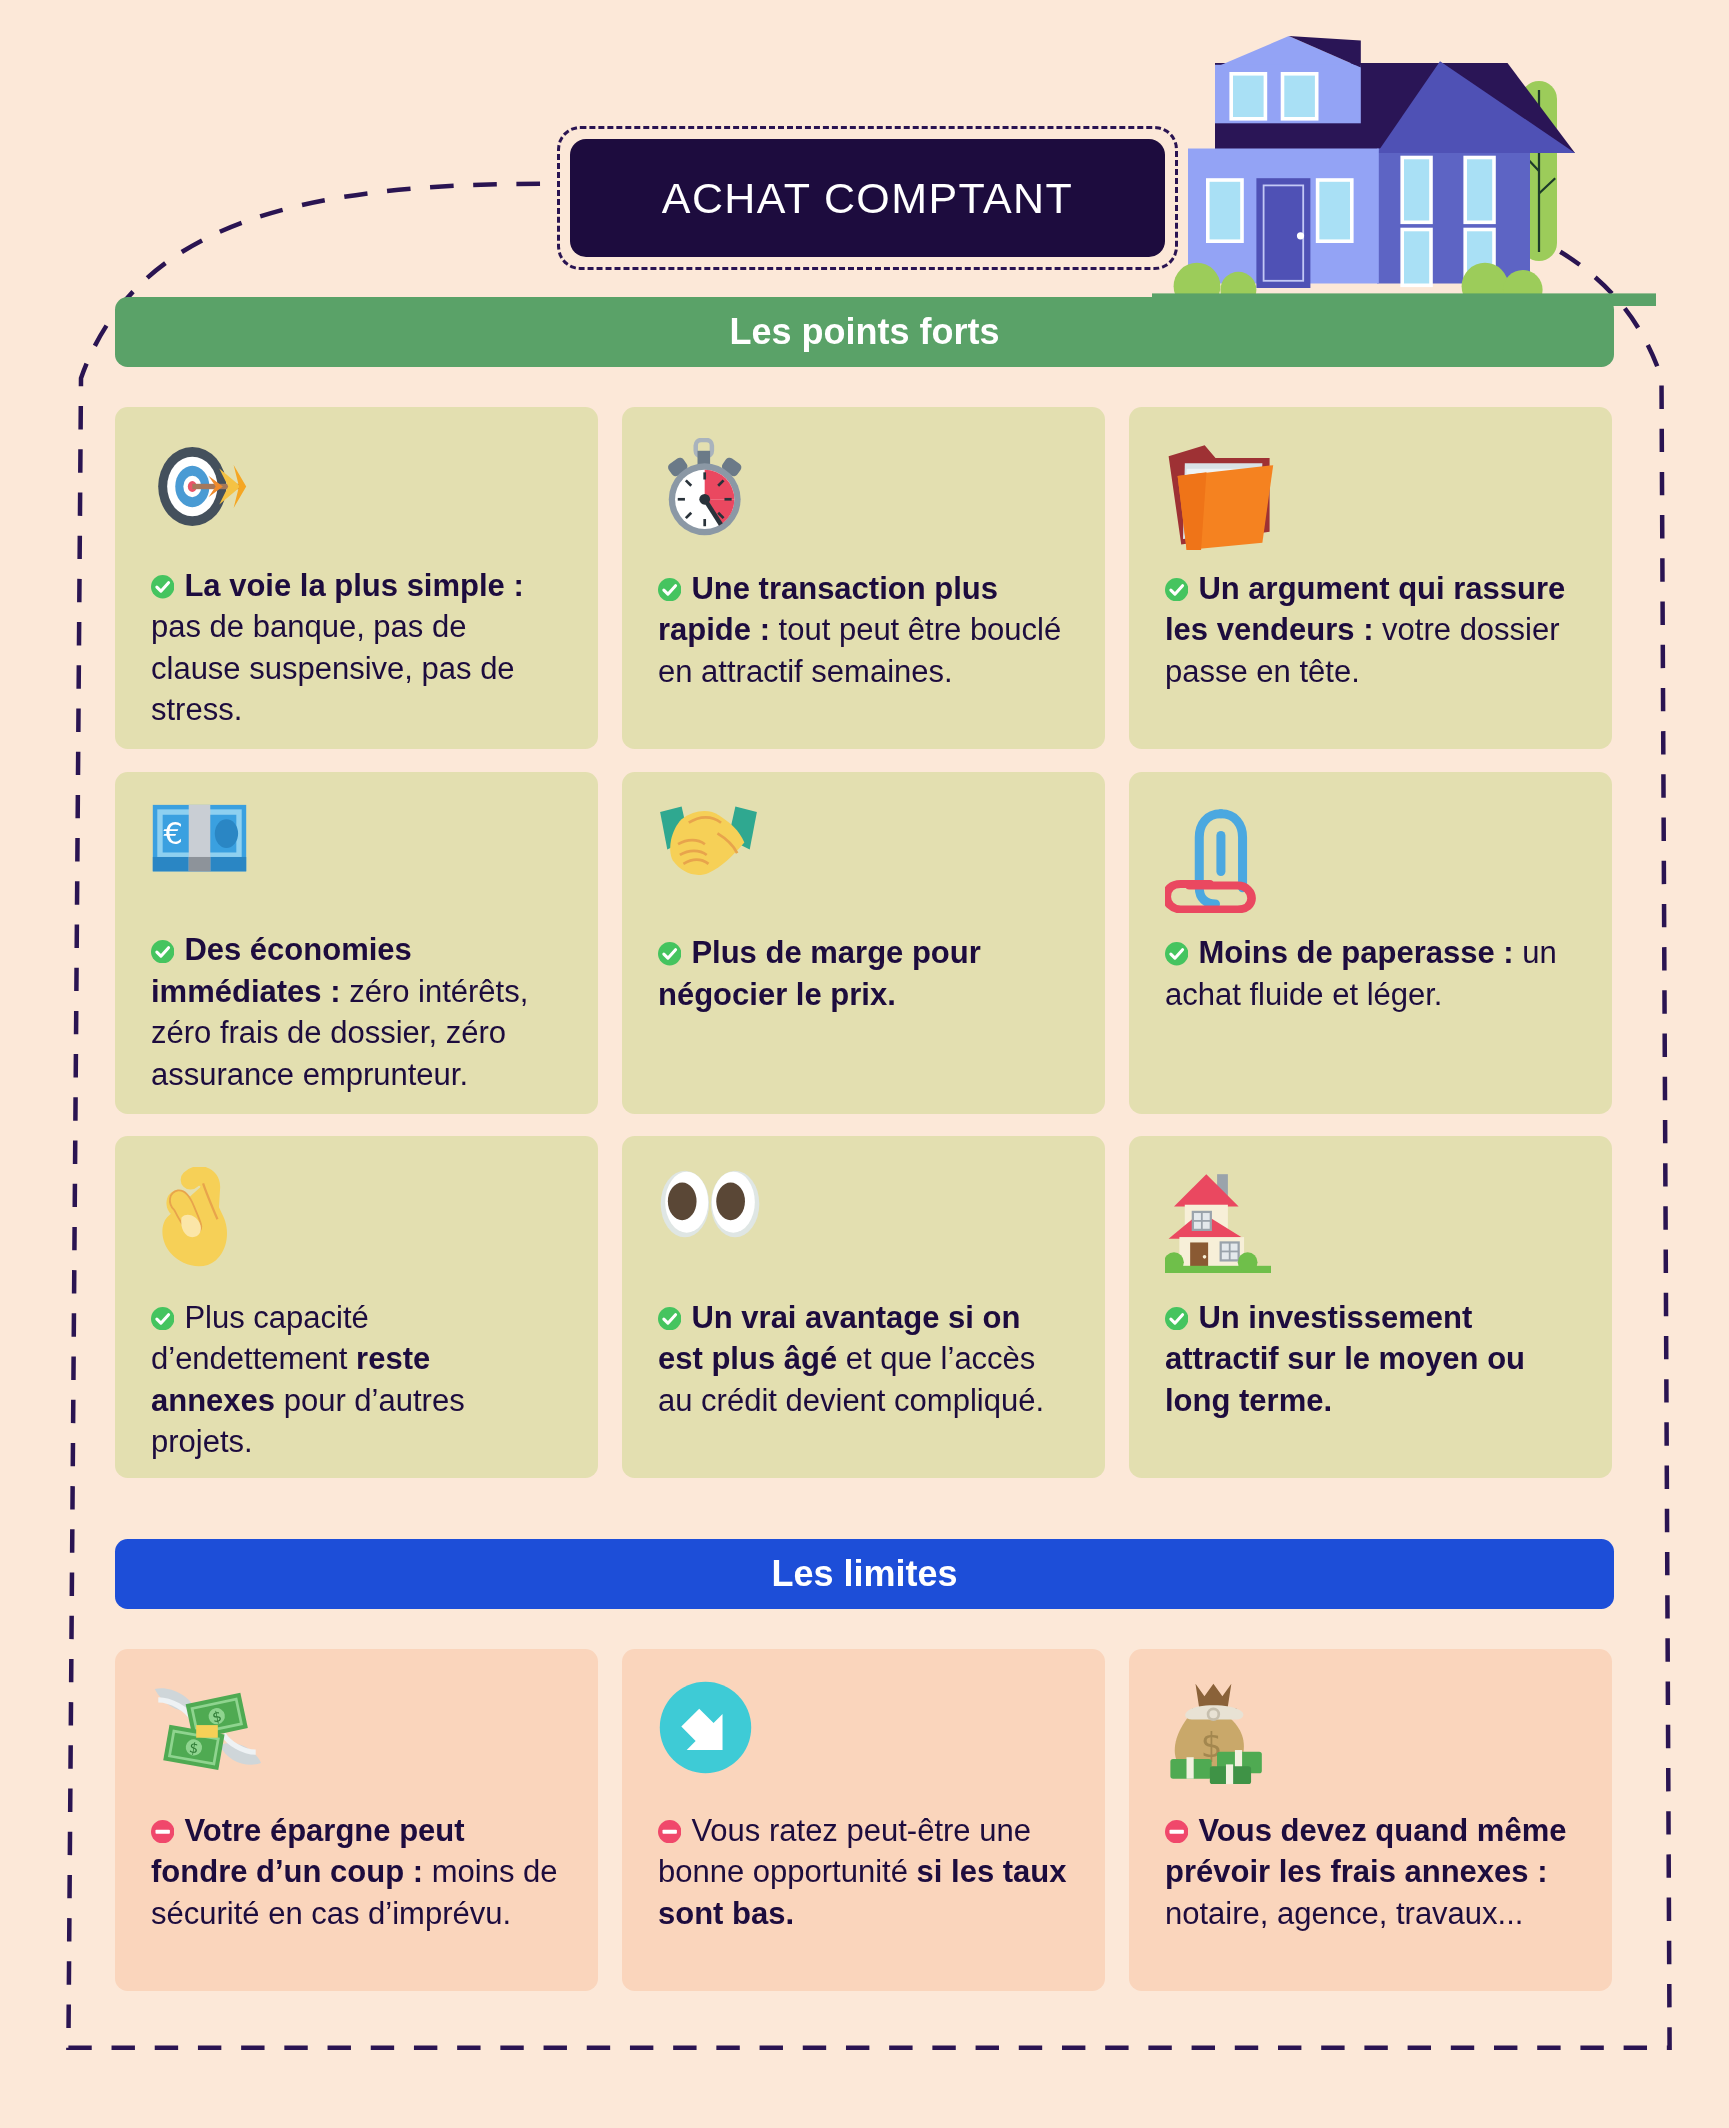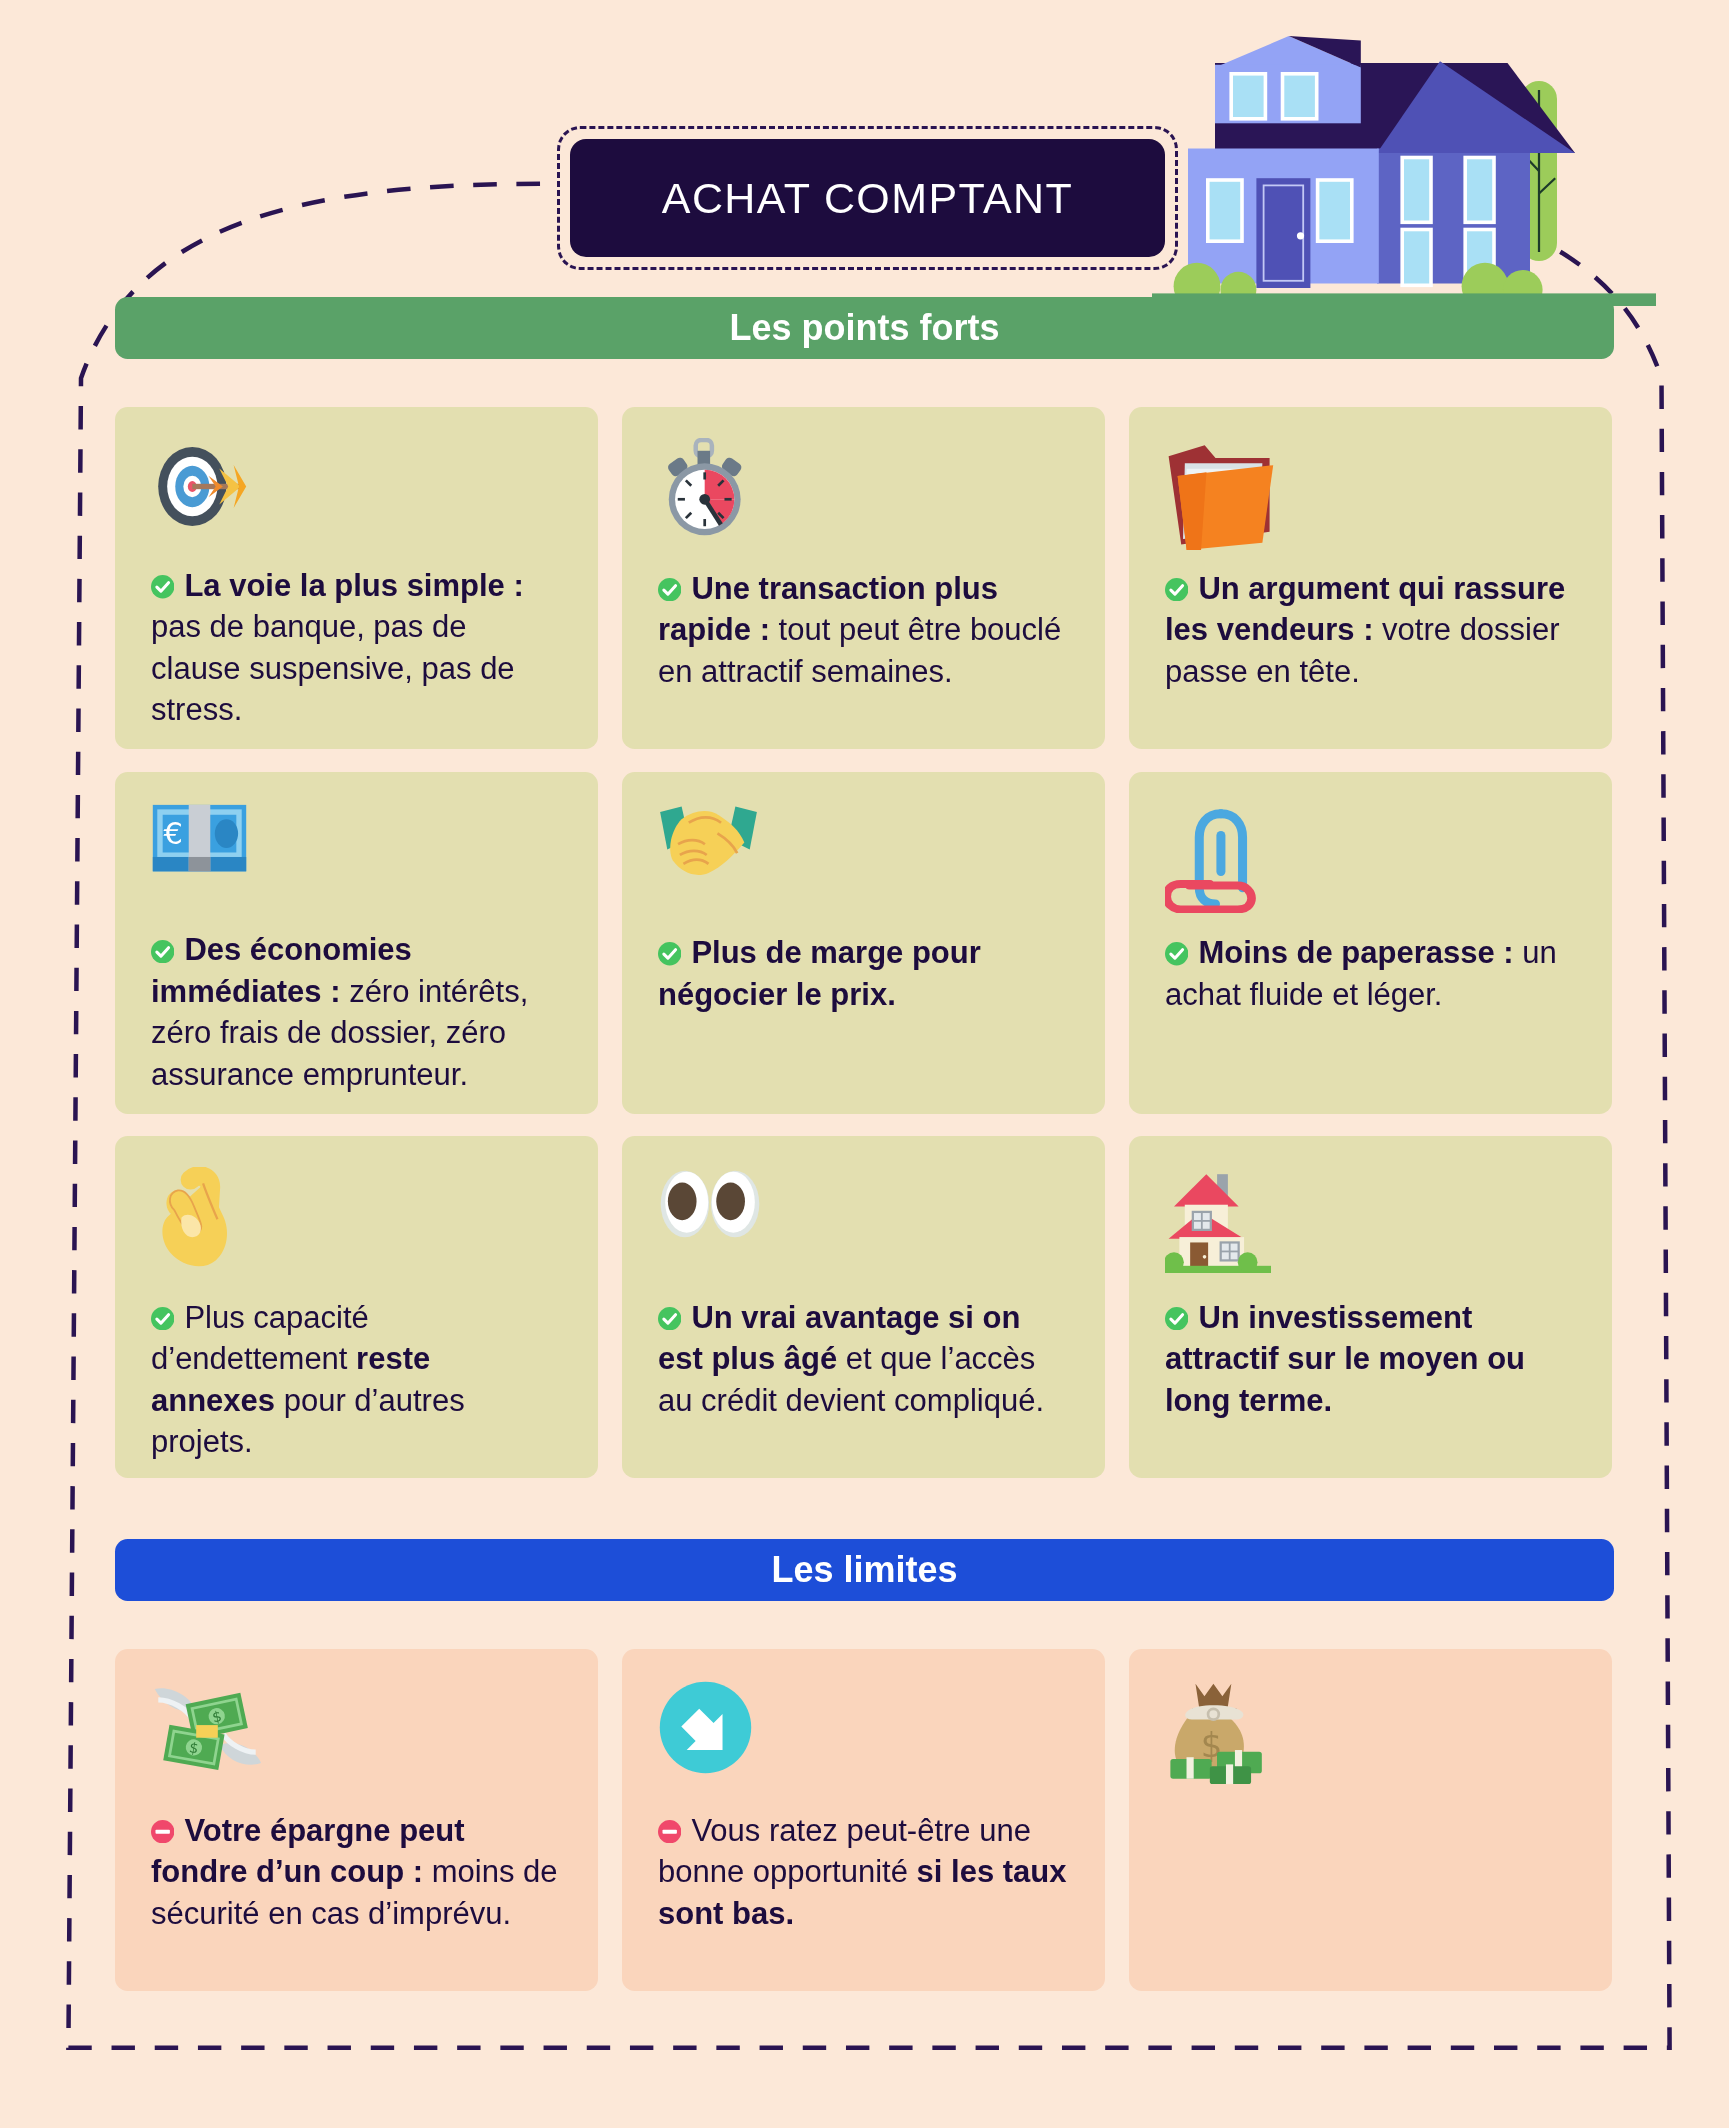--- a/index.html
+++ b/index.html
@@ -46,21 +46,21 @@
     font-size: 43px;
     font-weight: normal;
     letter-spacing: 1.4px;
   }
 
   
   .section-bar {
     position: absolute;
     left: 115px;
     width: 1499px;
-    height: 62px;
+    height: 70px;
     border-radius: 12.6px;
     display: flex; align-items: center; justify-content: center;
   }
   .section-bar span {
     color: #ffffff;
     font-size: 36px;
     font-weight: bold;
   }
   .bar-strengths { top: 297px; background: #5aa268; }
   .bar-limits    { top: 1539px; background: #1d4ed8; }
@@ -423,17 +423,21 @@
       <g>
         <rect x="6" y="88" width="46" height="22" rx="3" fill="#4faa52"></rect>
         <rect x="24" y="86" width="8" height="24" fill="#f3f0df"></rect>
         <rect x="58" y="80" width="50" height="24" rx="3" fill="#4faa52"></rect>
         <rect x="78" y="78" width="8" height="26" fill="#f3f0df"></rect>
         <rect x="50" y="96" width="46" height="20" rx="3" fill="#3f9346"></rect>
         <rect x="68" y="94" width="8" height="22" fill="#f3f0df"></rect>
       </g>
     </svg>
         </div>
+        <div class="card-text"><span class="bullet"><svg width="23.4" height="23.4" viewBox="0 0 26 26">
+      <circle cx="13" cy="13" r="13" fill="#f0486b"></circle>
+      <rect x="5" y="10.8" width="16" height="4.4" rx="1" fill="#ffffff"></rect>
+    </svg></span><b>Vous devez quand même prévoir les frais annexes :</b><span> notaire, agence, travaux...</span></div>
       </div>
     </div>
 
 </div>
 
 
 </body></html>

